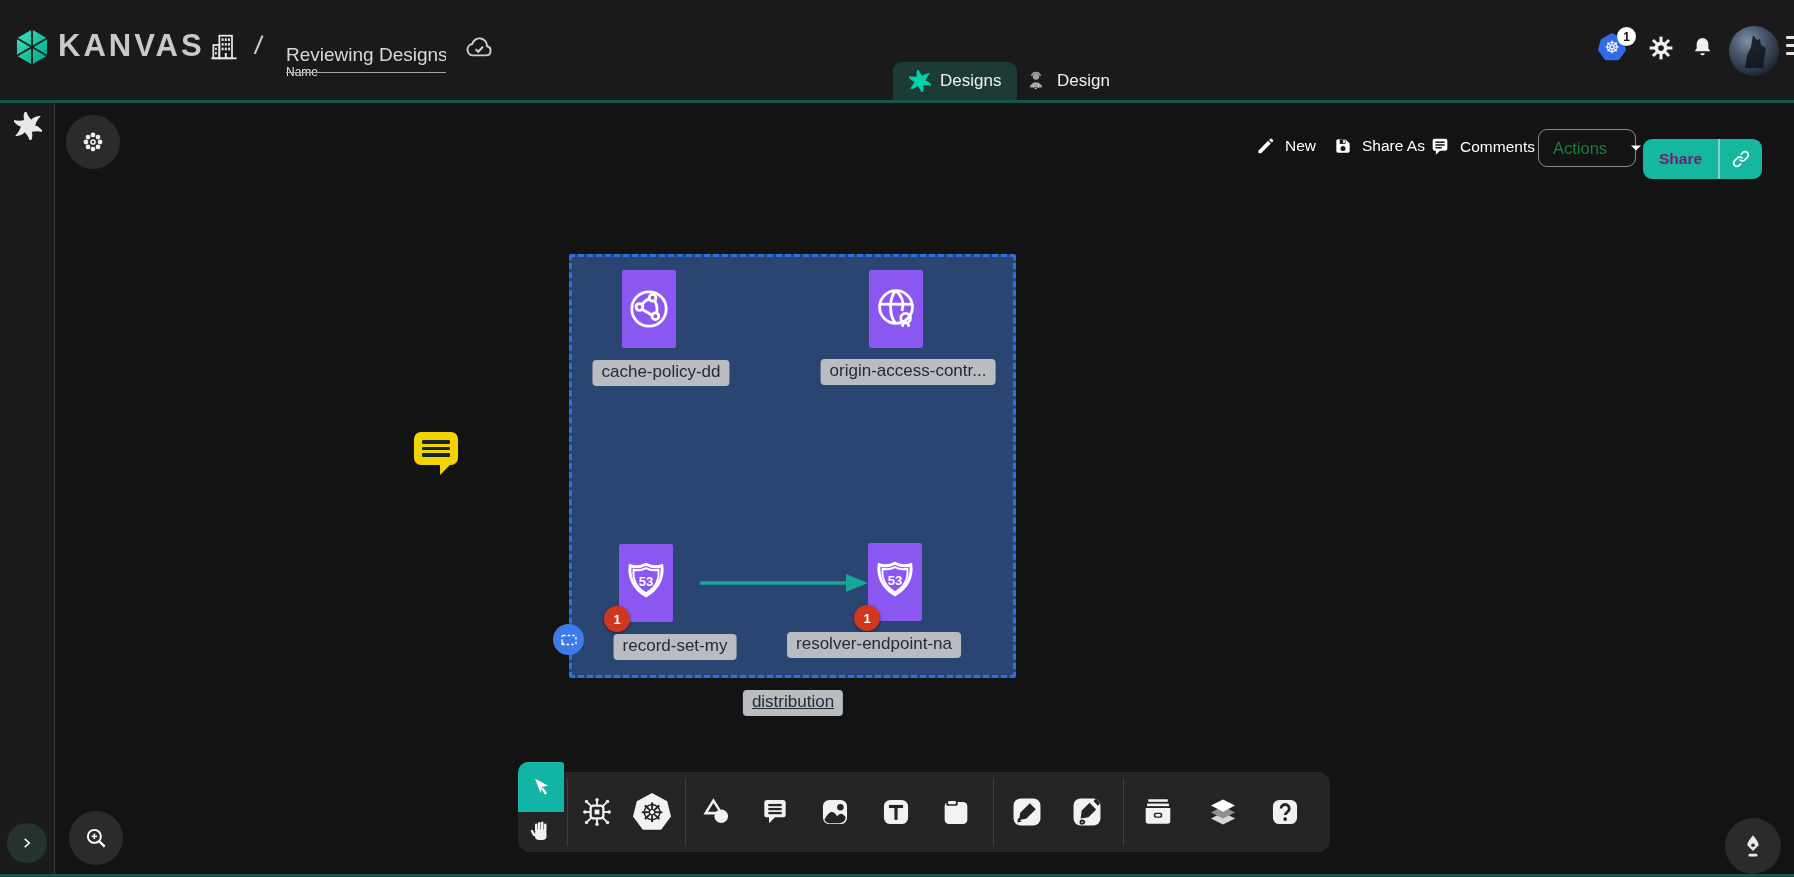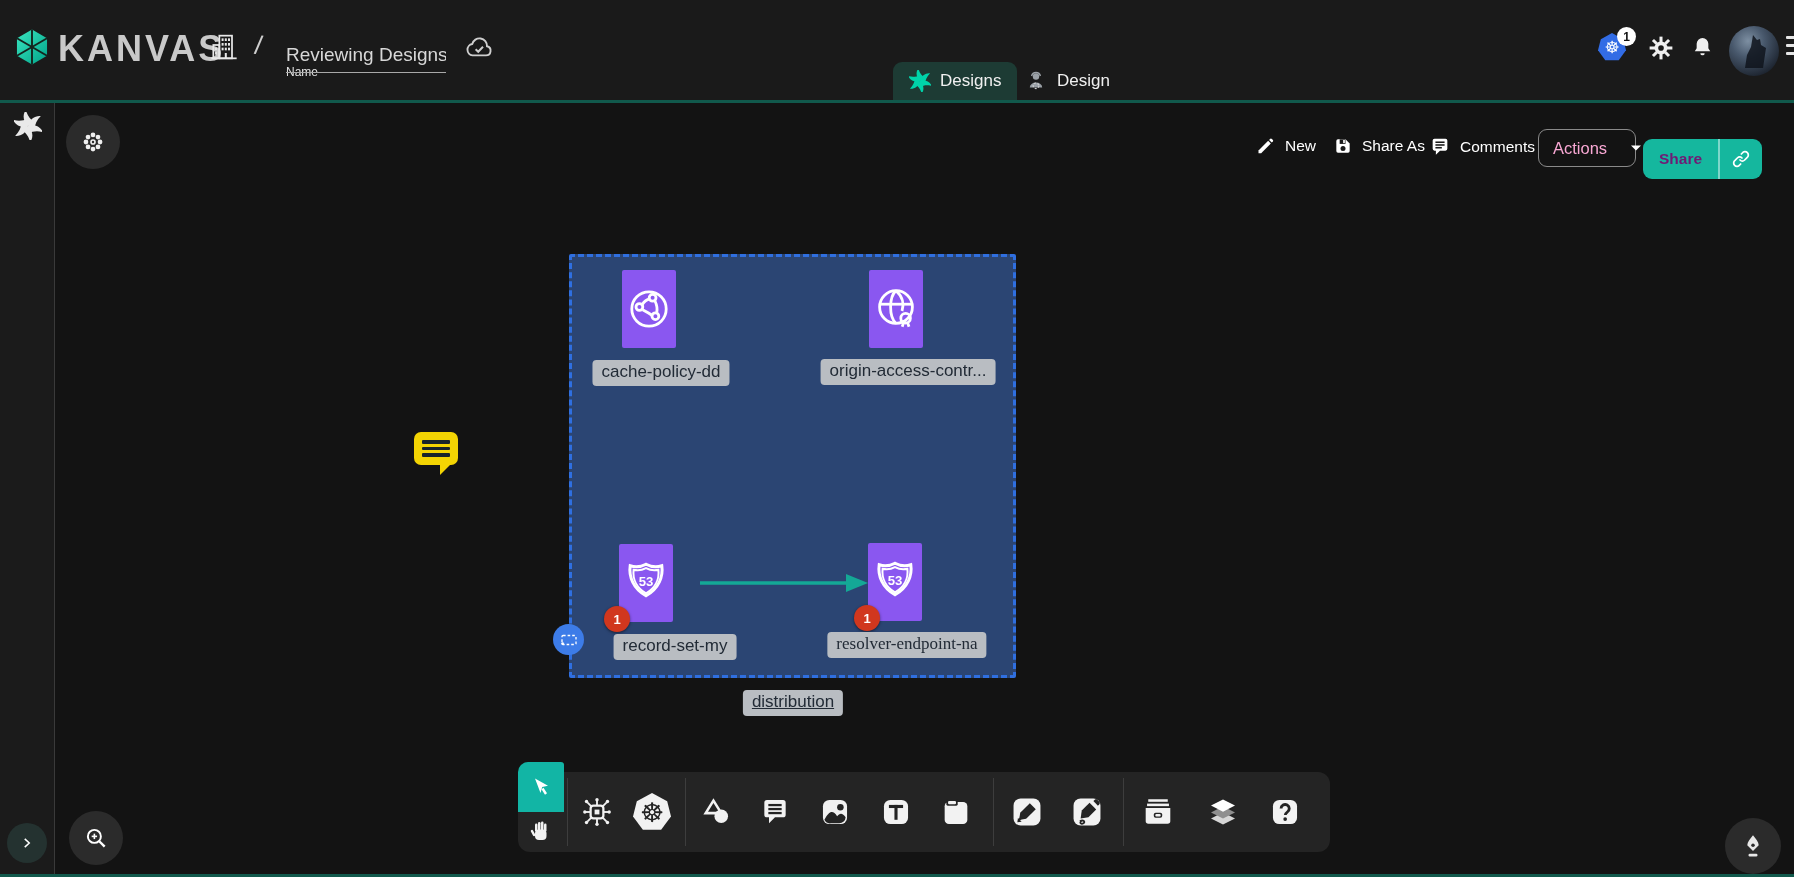--- a/index.html
+++ b/index.html
@@ -2,21 +2,21 @@
 <html style="--accent: #15b79e; --node-purple: #8a57f0; --group-fill: #2b4573; --group-border: #2f6fe0; --badge-red: #d1371e; --edge-teal: #14a896; --comment-yellow: #f3d403; --k8s-blue: #326ce5;"><head>
 <meta charset="utf-8">
 <style>
   html,body{margin:0;padding:0;background:#0d0d0d;}
   *{box-sizing:border-box;font-family:"Liberation Sans",sans-serif;}
   #app{position:relative;width:1794px;height:877px;background:#131313;overflow:hidden;}
   .abs{position:absolute;}
   
   #header{position:absolute;left:0;top:0;width:1794px;height:100px;background:#1a1a1a;}
   #header-underline{position:absolute;left:0;top:100px;width:1794px;height:3px;background:#11594c;}
-  .logo-text{font-size:36px;font-weight:bold;letter-spacing:3px;color:#c9c9c9;}
+  .logo-text{font-size:31px;font-weight:bold;letter-spacing:3px;color:#c9c9c9;}
   .crumb-sep{font-size:26px;color:#cfcfcf;font-weight:300;}
   .name-label{font-size:12px;color:#e3e3e3;margin-top:38px;}
   .name-input{background:transparent;border:none;border-bottom:1px solid #a9a9a9;color:#d8d8d8;
     font-size:19px;width:160px;padding:2px 0 6px 0;outline:none;}
   .tab{position:absolute;top:62px;height:38px;display:flex;align-items:center;gap:9px;
     padding:0 16px;border-radius:9px 9px 0 0;cursor:pointer;}
   .tab.active{background:#1d3b34;}
   .tab .tab-label{color:#f0f0f0;font-size:17px;}
   .hepta{display:flex;align-items:center;justify-content:center;
     clip-path:polygon(50% 0%,90% 22%,100% 62%,74% 97%,26% 97%,0% 62%,10% 22%);}
@@ -24,21 +24,21 @@
     font-size:12px;font-weight:bold;display:flex;align-items:center;justify-content:center;}
   .avatar{position:absolute;width:50px;height:50px;border-radius:50%;overflow:hidden;
     background:radial-gradient(circle at 38% 30%,#7d8fa2 0%,#48586c 35%,#161c26 85%);}
   .burger{position:absolute;width:14px;display:flex;flex-direction:column;gap:5px;}
   .burger span{height:3px;background:#e5e5e5;border-radius:1px;}
   
   #sidebar{position:absolute;left:0;top:103px;width:55px;height:774px;background:#1b1b1b;border-right:1px solid #3a3a3a;}
   
   .act{position:absolute;display:flex;align-items:center;gap:9px;color:#fff;font-size:15.5px;cursor:pointer;}
   .btn-outline{position:absolute;display:flex;align-items:center;border:1.5px solid #8a8a8a;border-radius:9px;
-    height:38px;color:#f9a8d4;font-size:16.5px;cursor:pointer;}
+    height:38px;color:#15803d;font-size:16.5px;cursor:pointer;}
   .btn-outline .seg{padding:0 14px;display:flex;align-items:center;height:100%;}
   .btn-outline .vsep{width:1.5px;height:100%;background:#8a8a8a;}
   .btn-share{position:absolute;display:flex;align-items:center;background:var(--accent,#15b79e);
     border-radius:9px;height:40px;color:#701a75;cursor:pointer;margin-top:11px;}
   .btn-share .seg{padding:0 16px;display:flex;align-items:center;height:100%;font-size:15.5px;font-weight:bold;}
   .btn-share .vsep{width:1.5px;height:100%;background:rgba(255,255,255,.45);}
   
   .fab{position:absolute;border-radius:50%;background:#2b2b2b;display:flex;align-items:center;justify-content:center;cursor:pointer;}
   
   #group-rect{position:absolute;left:569px;top:254px;width:447px;height:424px;
@@ -337,21 +337,21 @@
   <div class="pill" style="left:658px;top:634px;margin-left:17px;">record-set-my</div>
 
   <div class="node-square" style="left:868px;top:543px;">
     <svg width="48" height="48" viewBox="0 0 24 24">
       <path d="M12 2.6c2.4 1.3 5.4 1.6 7.9.8.8 5.4-1.5 11.3-7.9 15-6.4-3.7-8.7-9.6-7.9-15 2.5.8 5.5.5 7.9-.8Z" fill="none" stroke="#fff" stroke-width="1.5"></path>
       <path d="M12 4.6c1.9 1 4.2 1.3 6.2.8.5 4.2-1.3 8.8-6.2 11.8-4.9-3-6.7-7.6-6.2-11.8 2 .5 4.3.2 6.2-.8Z" fill="none" stroke="#fff" stroke-width="1"></path>
       <text x="12" y="13.4" text-anchor="middle" font-size="6.6" font-weight="bold" fill="#fff" font-family="Liberation Sans,sans-serif">53</text>
     </svg>
   </div>
   <div class="err-badge" style="left:854px;top:605px;">1</div>
-  <div class="pill" style="left:907px;top:632px;font-family:Liberation Serif, serif;">resolver-endpoint-na</div>
+  <div class="pill" style="left:874px;top:632px;">resolver-endpoint-na</div>
 
   <div id="group-handle">
     <svg width="22" height="22" viewBox="0 0 22 22">
       <rect x="4" y="6.5" width="14" height="9" rx="1" fill="none" stroke="#fff" stroke-width="1.3" stroke-dasharray="2.6 2"></rect>
       <circle cx="4.6" cy="14.6" r="1.4" fill="#fff"></circle>
     </svg>
   </div>
   <div class="pill" style="left:793px;top:690px;text-decoration:underline;">distribution</div>
 
   <div id="comment-marker">

